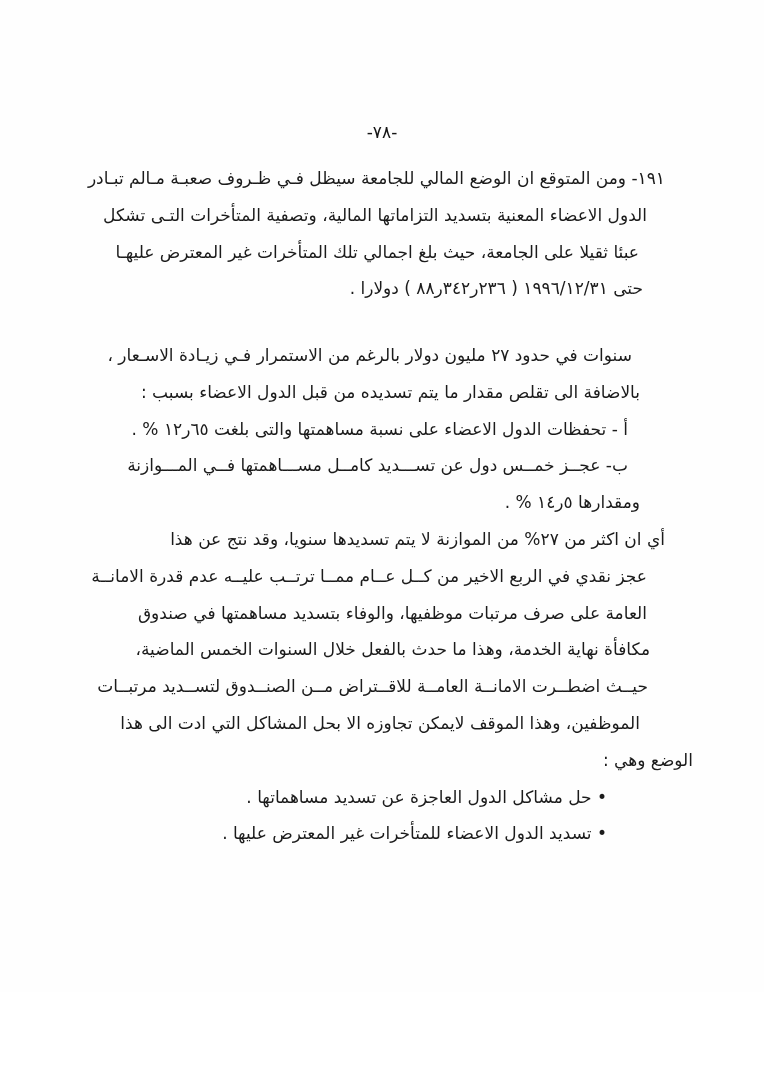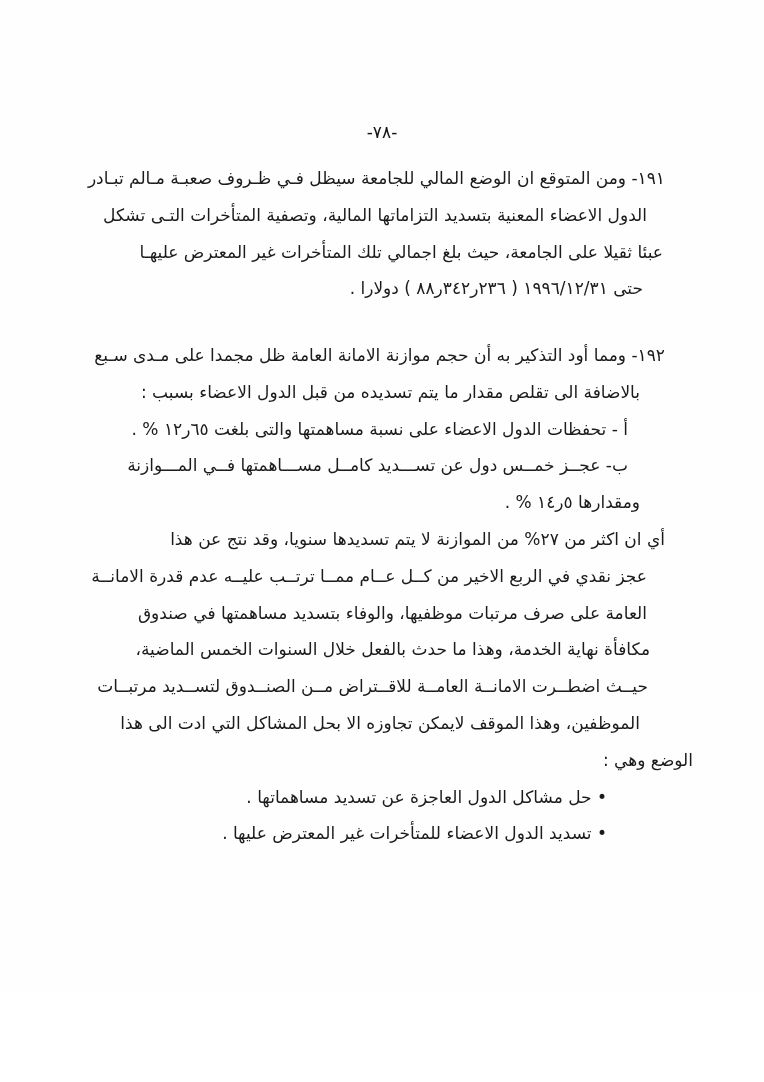--- a/index.html
+++ b/index.html
@@ -47,26 +47,26 @@
 </style>
 </head>
 <body>
 
 <div class="page">
   <div class="page-number">-٧٨-</div>
 
   <div class="flow para191">
       <div class="line" style="margin-right: 0px;">١٩١- ومن المتوقع ان الوضع المالي للجامعة سيظل فـي ظـروف صعبـة مـالم تبـادر</div>
       <div class="line" style="margin-right: 18px;">الدول الاعضاء المعنية بتسديد التزاماتها المالية، وتصفية المتأخرات التـى تشكل</div>
-      <div class="line" style="margin-right: 2px;">عبئا ثقيلا على الجامعة، حيث بلغ اجمالي تلك المتأخرات غير المعترض عليهـا</div>
+      <div class="line" style="margin-right: 26px;">عبئا ثقيلا على الجامعة، حيث بلغ اجمالي تلك المتأخرات غير المعترض عليهـا</div>
       <div class="line" style="margin-right: 22px;">حتى ١٩٩٦/١٢/٣١ ( ٢٣٦ر٣٤٢ر٨٨ ) دولارا .</div>
     </div>
 
   <div class="flow para192">
-      <div class="line" style="margin-right: 0px;">١٩٢- ومما أود التذكير به أن حجم موازنة الامانة العامة ظل مجمدا على مـدى سـبع</div>
+      <div class="line" style="margin-right: 33px;">سنوات في حدود ٢٧ مليون دولار بالرغم من الاستمرار فـي زيـادة الاسـعار ،</div>
       <div class="line" style="margin-right: 25px; text-align: right;">بالاضافة الى تقلص مقدار ما يتم تسديده من قبل الدول الاعضاء بسبب :</div>
       <div class="line" style="margin-right: 37px;">أ - تحفظات الدول الاعضاء على نسبة مساهمتها والتى بلغت ٦٥ر١٢ % .</div>
       <div class="line" style="margin-right: 37px;">ب- عجــز خمــس دول عن تســـديد كامــل مســـاهمتها فــي المـــوازنة</div>
       <div class="line" style="margin-right: 25px;">ومقدارها ٥ر١٤ % .</div>
       <div class="line" style="">أي ان اكثر من ٢٧% من الموازنة لا يتم تسديدها سنويا، وقد نتج عن هذا</div>
       <div class="line" style="margin-right: 18px; text-align: right;">عجز نقدي في الربع الاخير من كــل عــام ممــا ترتــب عليــه عدم قدرة الامانــة</div>
       <div class="line" style="margin-right: 18px;">العامة على صرف مرتبات موظفيها، والوفاء بتسديد مساهمتها في صندوق</div>
       <div class="line" style="margin-right: 15px;">مكافأة نهاية الخدمة، وهذا ما حدث بالفعل خلال السنوات الخمس الماضية،</div>
       <div class="line" style="margin-right: 17px;">حيــث اضطــرت الامانــة العامــة للاقــتراض مــن الصنــدوق لتســديد مرتبــات</div>
       <div class="line" style="margin-right: 25px;">الموظفين، وهذا الموقف لايمكن تجاوزه الا بحل المشاكل التي ادت الى هذا</div>

